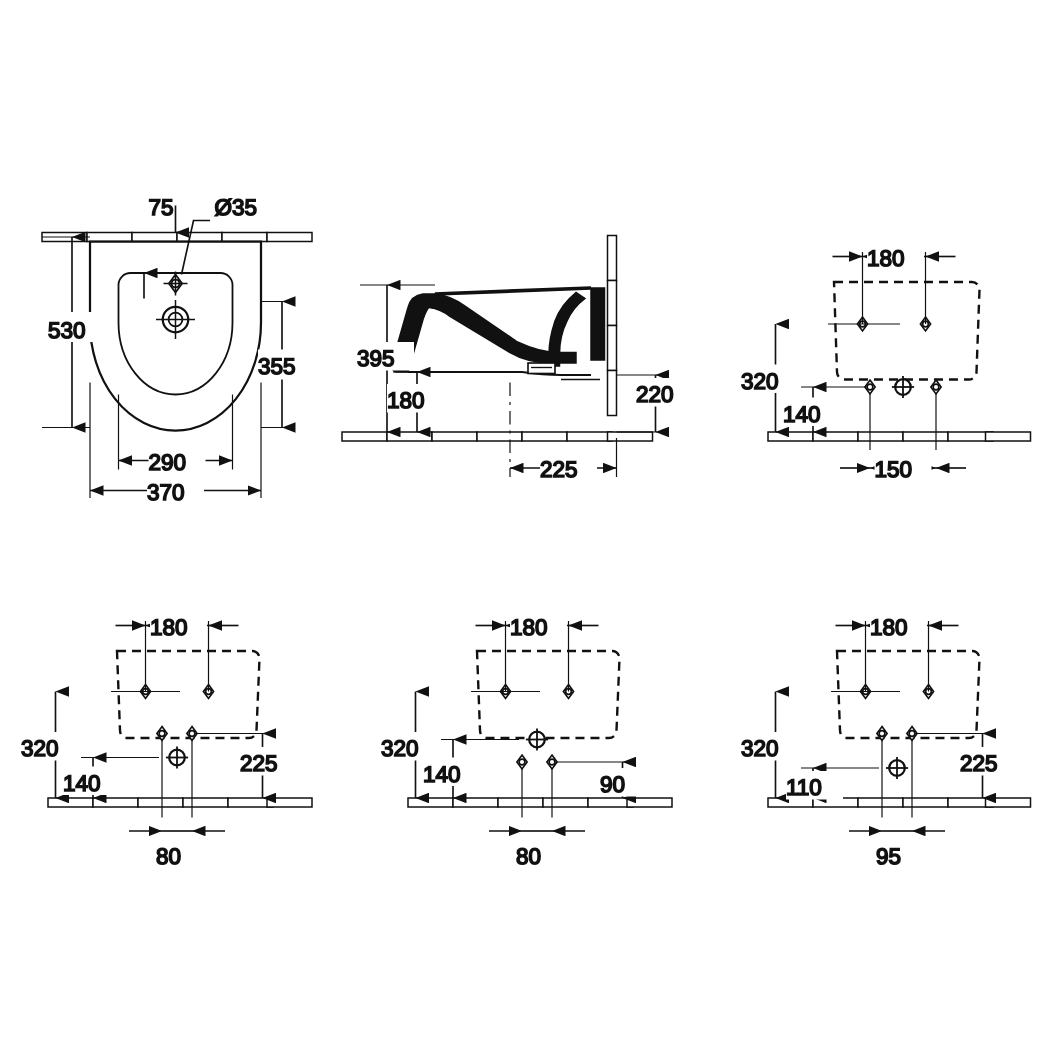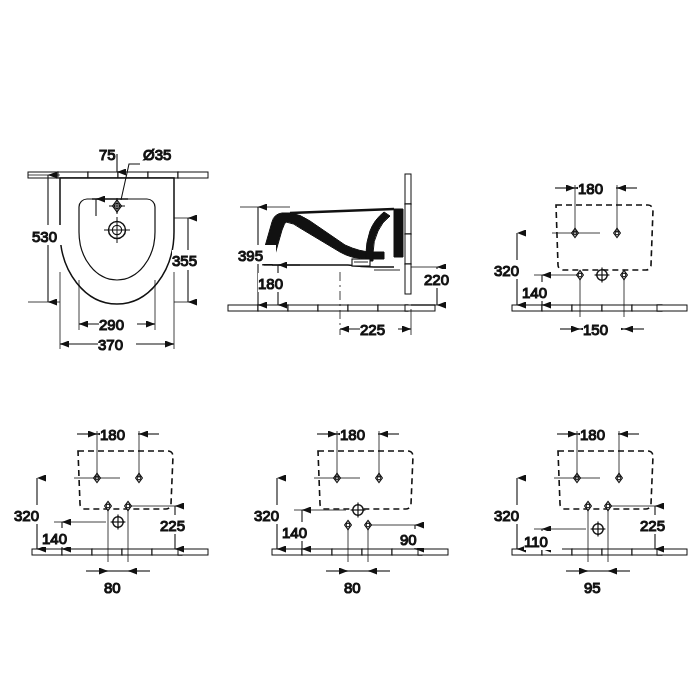--- a/index.html
+++ b/index.html
@@ -1,18 +1,18 @@
 <!DOCTYPE html>
 <html><head>
 <meta charset="utf-8">
 <style>
   html,body{margin:0;padding:0;background:#ffffff;}
   body{width:700px;height:700px;overflow:hidden;
        font-family:"Liberation Sans", sans-serif;}
-  #sheet{position:relative;width:700px;height:624px;background:#fff;margin-top:17px;}
+  #sheet{position:relative;width:700px;height:624px;background:#fff;}
   svg{display:block;}
   .dim-text{font-family:"Liberation Sans", sans-serif;font-size:15px;fill:#111;}
 </style>
 </head>
 <body>
 
 <div id="sheet">
 <svg width="700" height="700" viewBox="0 0 700 700">
   <defs>
     <marker id="ar" markerWidth="9" markerHeight="7" refX="9" refY="3.5" orient="auto" markerUnits="userSpaceOnUse">

